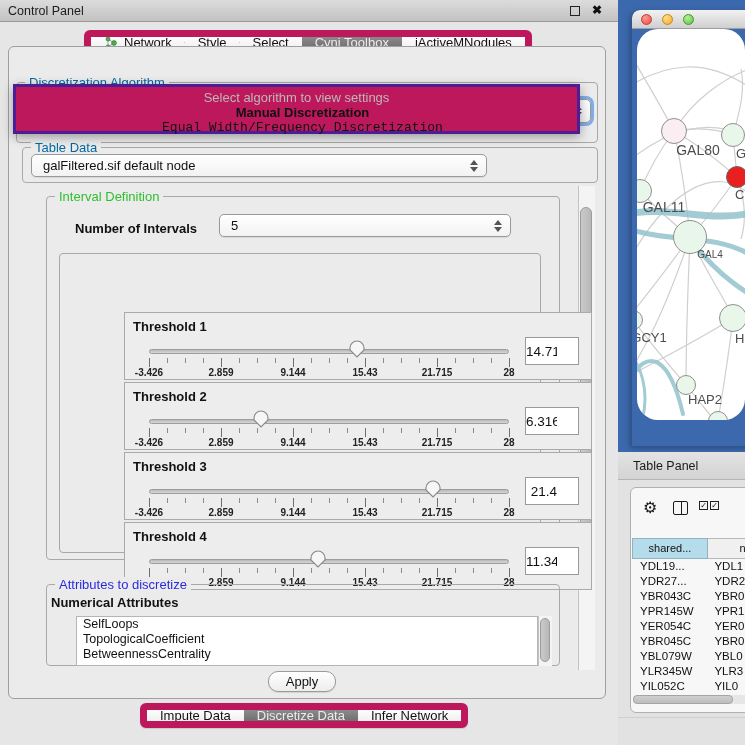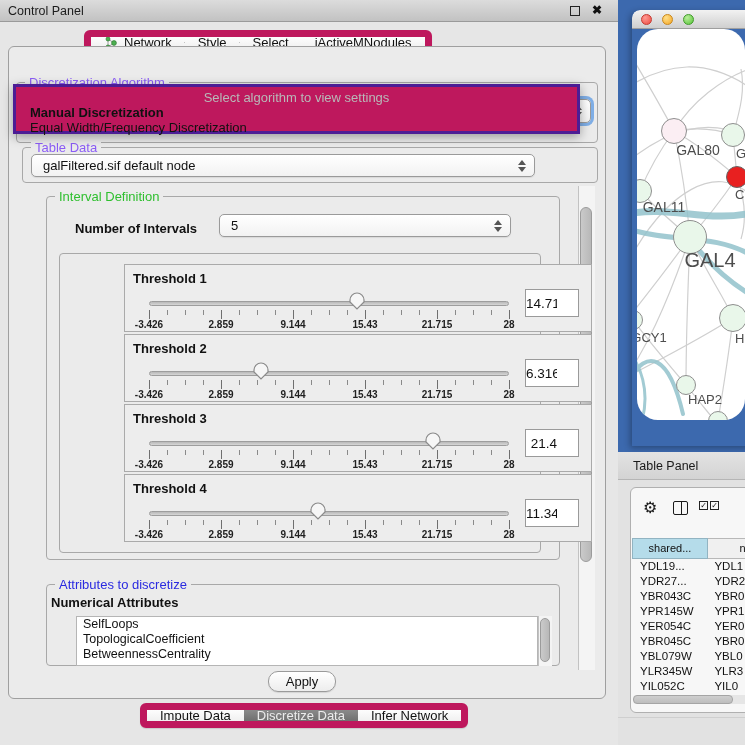--- a/index.html
+++ b/index.html
@@ -27,50 +27,50 @@
   .bottom-tabs { top:703px; left:140px; }
 
   .net-icon { width:14px; height:14px; margin-right:6px; }
 
   
   .outer-box { position:absolute; left:8px; top:46px; width:598px; height:653px;
     border:1px solid #9f9f9f; border-radius:6px; background:#ebebeb; }
 
   .groupbox { position:absolute; border:1px solid #a8a8a8; border-radius:4px; }
   .groupbox > .gb-label { position:absolute; top:-8px; left:8px; padding:0 4px; background:#ebebeb;
-    font-size:13px; color:#8b5cf6; white-space:nowrap; }
+    font-size:13px; color:#0369a1; white-space:nowrap; }
   .gb-label.green { color:#2ebf2e; }
   .gb-label.blue { color:#2a2ae0; }
 
   
   .combo { position:absolute; background:linear-gradient(#ffffff,#f2f2f2); border:1px solid #9a9a9a;
     border-radius:5px; font-size:13px; color:#111; display:flex; align-items:center;
     padding-left:11px; box-shadow:0 1px 1px rgba(0,0,0,.08); }
   .combo .spin { position:absolute; right:8px; top:50%; transform:translateY(-50%); width:9px; height:12px; }
   .combo .spin i { position:absolute; left:1px; width:0; height:0; border-left:4px solid transparent; border-right:4px solid transparent; }
   .combo .spin i.up { top:0; border-bottom:5px solid #555; }
   .combo .spin i.dn { bottom:0; border-top:5px solid #555; }
   .combo.focus { box-shadow:0 0 0 3px #7faee6; }
 
   
   .popup { position:absolute; left:13px; top:84px; width:567px; height:50px; background:#be185d;
     border:3px solid #4c1d95; box-shadow:0 3px 10px rgba(0,0,0,.35); z-index:30; }
   .popup .hint { position:absolute; top:3px; left:0; width:100%; text-align:center;
     font-size:13px; color:#b9b9b9; }
   .popup .item { position:absolute; left:2px; right:2px; height:15px; font-size:13px; color:#111;
-    padding-left:12px; line-height:15px; white-space:nowrap; }
+    padding-left:12px; line-height:15px; white-space:nowrap;text-align:center; }
   .popup .item.b { font-weight:bold; top:18px; }
-  .popup .item.n { top:33px; }
+  .popup .item.n { top:33px;font-family:Liberation Mono, monospace; }
 
   
   .vscroll-track { position:absolute; background:#f4f4f4; border-left:1px solid #c2c2c2; }
   .vscroll-thumb { position:absolute; background:linear-gradient(to right,#cacaca,#b8b8b8); border:1px solid #9b9b9b; border-radius:6px; }
 
   
-  .thr-box { position:absolute; left:64px; width:468px; height:68px; border:1px solid #aaa; background:#ededed; }
+  .thr-box { position:absolute; left:64px; width:468px; height:68px; border:1px solid #aaa; background:#ededed;margin-top:48px; }
   .thr-label { position:absolute; left:8px; top:6px; font-size:13px; font-weight:bold; color:#111; }
   .thr-track { position:absolute; left:24px; top:36px; width:360px; height:5px; border-radius:3px;
     background:linear-gradient(#b9b9b9,#d6d6d6); border:1px solid #9d9d9d; }
   .thr-handle { position:absolute; top:27px; width:16px; height:18px; }
   .ticks-minor { position:absolute; left:24px; top:45px; width:362px; height:5px;
     background:repeating-linear-gradient(to right,#8a8a8a 0 1px,transparent 1px 18px); }
   .ticks-major { position:absolute; left:24px; top:45px; width:362px; height:9px;
     background:repeating-linear-gradient(to right,#6f6f6f 0 1px,transparent 1px 72px); }
   .scale-lab { position:absolute; top:54px; transform:translateX(-50%); font-size:10px; font-weight:bold; color:#222; }
   .thr-value { position:absolute; left:400px; top:24px; width:54px; height:28px; border:1px solid #9a9a9a;
@@ -150,20 +150,23 @@
         <span>Network</span>
         <i class="sep"></i>
       </div>
       <div class="tab">
         <span>Style</span>
         <i class="sep"></i>
       </div>
       <div class="tab">
         <span>Select</span>
       </div>
+      <div class="tab sel">
+        <span>Cyni Toolbox</span>
+      </div>
       <div class="tab">
         <span>jActiveMNodules</span>
       </div>
     </div>
 
     <div class="outer-box"></div>
 
     <div class="groupbox" style="left:16px; top:82px; width:582px; height:61px;">
       <span class="gb-label">Discretization Algorithm</span>
       <div class="combo focus" style="left:14px; top:16px; width:560px; height:24px;">
@@ -175,21 +178,21 @@
     </div>
 
     <div class="popup">
       <div class="hint">Select algorithm to view settings</div>
       <div class="item b">Manual Discretization</div>
       <div class="item n">Equal Width/Frequency Discretization</div>
     </div>
 
     <div class="groupbox" style="left:22px; top:147px; width:576px; height:36px;">
       <span class="gb-label">Table Data</span>
-      <div class="combo" style="left:8px; top:6px; width:504px; height:23px;">
+      <div class="combo" style="left:8px; top:6px; width:456px; height:23px;">
         <span>galFiltered.sif default node</span>
         <span class="spin">
             <i class="up"></i>
             <i class="dn"></i>
           </span>
       </div>
     </div>
 
     <div class="vscroll-track" style="left:578px; top:186px; width:17px; height:484px;"></div>
     <div class="vscroll-thumb" style="left:580px; top:207px; width:12px; height:355px;"></div>
@@ -351,21 +354,21 @@
           <div class="net-node green" style="left: -9px; top: 150px; height: 24px; width: 24px;"></div>
           <div class="net-node green" style="left: 36px; top: 191px; height: 34px; width: 34px;"></div>
           <div class="net-node green" style="left: -14px; top: 281px; height: 20px; width: 20px;"></div>
           <div class="net-node green" style="left: 82px; top: 275px; height: 28px; width: 28px;"></div>
           <div class="net-node green" style="left: 39px; top: 346px; height: 20px; width: 20px;"></div>
           <div class="net-node green" style="left: 71px; top: 382px; height: 20px; width: 20px;"></div>
           <div class="net-label" style="font-size: 14px; top: 113px; left: 61px; transform: translateX(-50%);">GAL80</div>
           <div class="net-label" style="font-size: 13px; top: 117px; left: 99px;">GA</div>
           <div class="net-label" style="font-size: 13px; top: 158px; left: 98px;">C</div>
           <div class="net-label" style="font-size: 14px; top: 170px; left: 27px; transform: translateX(-50%);">GAL11</div>
-          <div class="net-label" style="font-size: 20px; top: 220px; left: 73px; transform: translateX(-50%);">GAL4</div>
+          <div class="net-label" style="font-size: 10px; top: 220px; left: 73px; transform: translateX(-50%);">GAL4</div>
           <div class="net-label" style="font-size: 13px; top: 301px; left: 12px; transform: translateX(-50%);">GCY1</div>
           <div class="net-label" style="font-size: 13px; top: 302px; left: 98px;">H</div>
           <div class="net-label" style="font-size: 13px; top: 363px; left: 68px; transform: translateX(-50%);">HAP2</div>
         </div>
     </div>
 
     <div class="tp-bar">
       <span class="t">Table Panel</span>
     </div>
 

